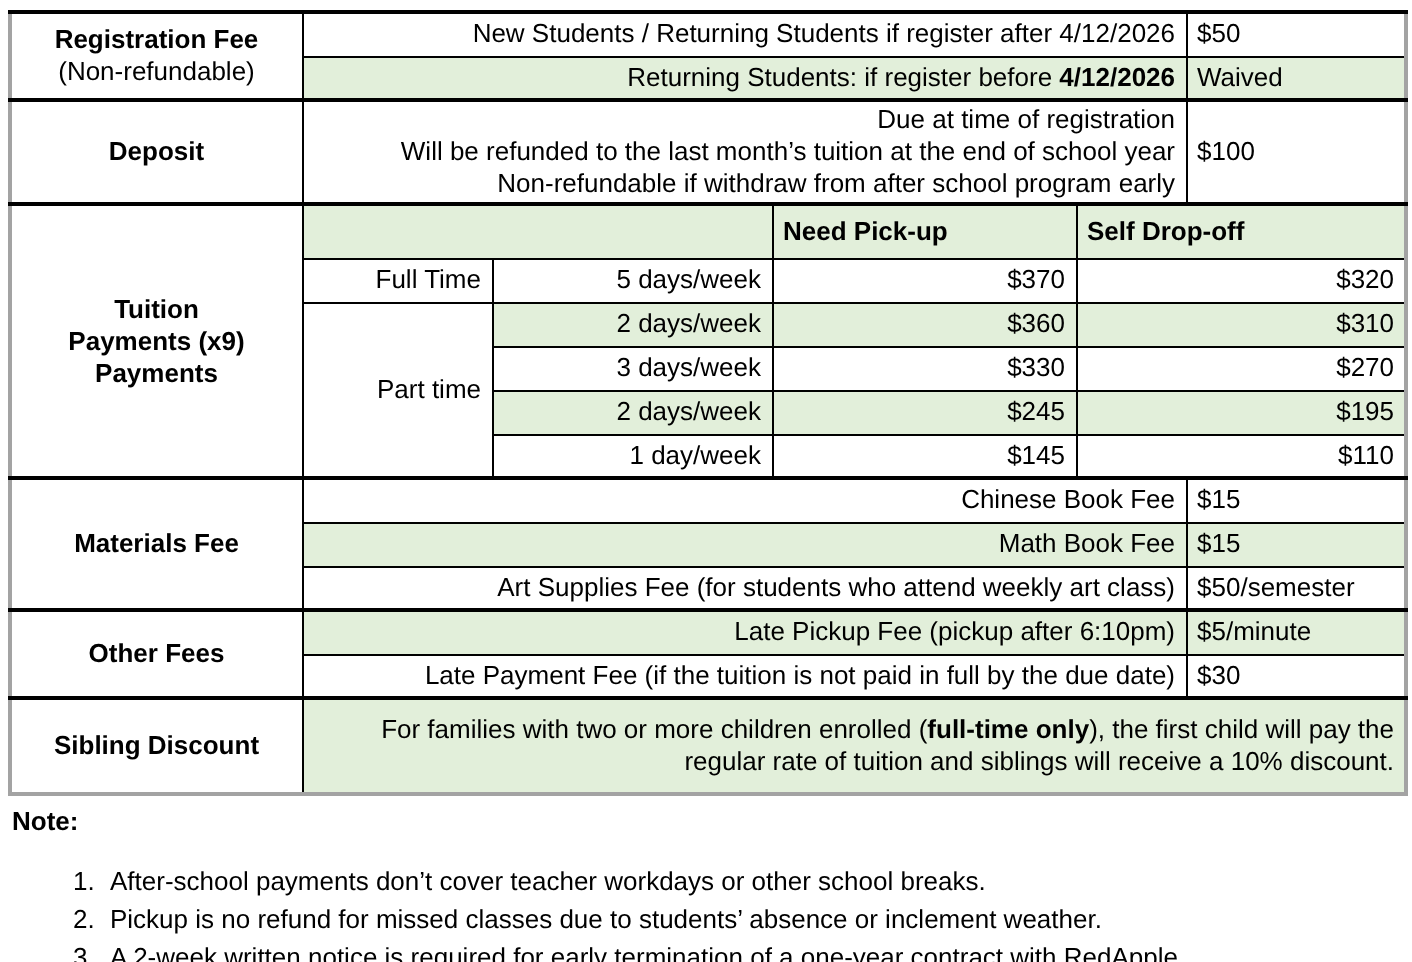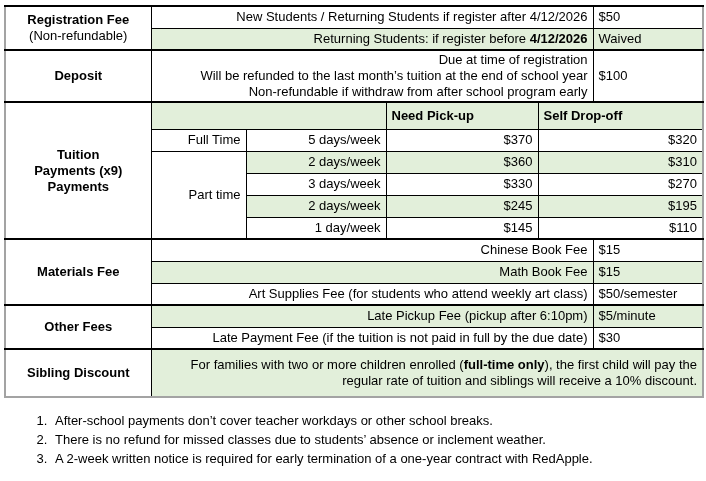--- a/index.html
+++ b/index.html
@@ -164,19 +164,20 @@
       </tr>
 
       <tr class="h48 sec">
         <td class="lbl csep">Sibling Discount</td>
         <td colspan="5" class="desc green sib"><span>For families with two or more children enrolled (</span><b>full-time only</b><span>), the first child will pay the regular rate of tuition and siblings will receive a 10% discount.</span></td>
       </tr>
 
     </tbody>
   </table>
 
+  <div class="note-hdr">Note:</div>
   <ol class="notes">
     <li>After-school payments don’t cover teacher workdays or other school breaks.</li>
-    <li>There is no refund for missed classes due to students’ absence or inclement weather.</li>
+    <li>Pickup is no refund for missed classes due to students’ absence or inclement weather.</li>
     <li>A 2-week written notice is required for early termination of a one-year contract with RedApple.</li>
   </ol>
 
 </div>
 
 </body></html>

